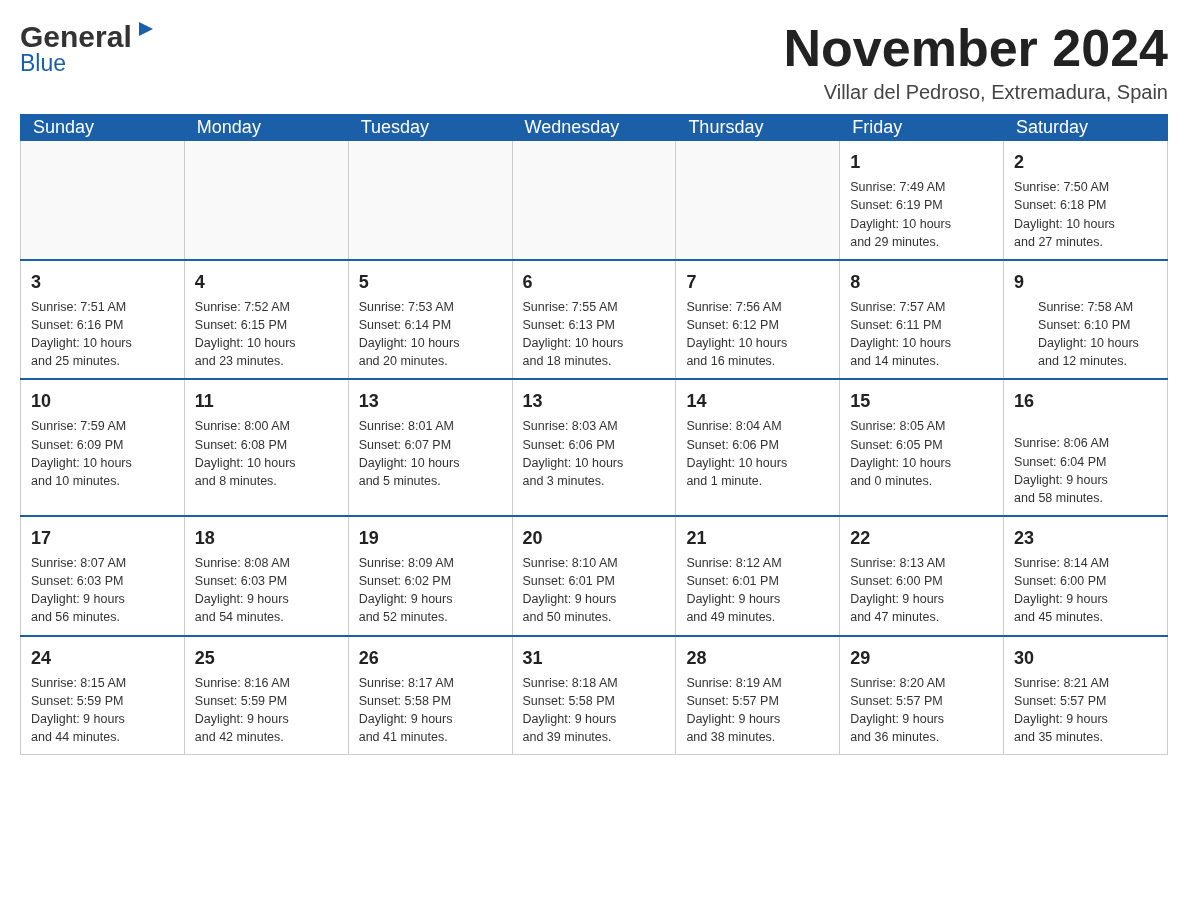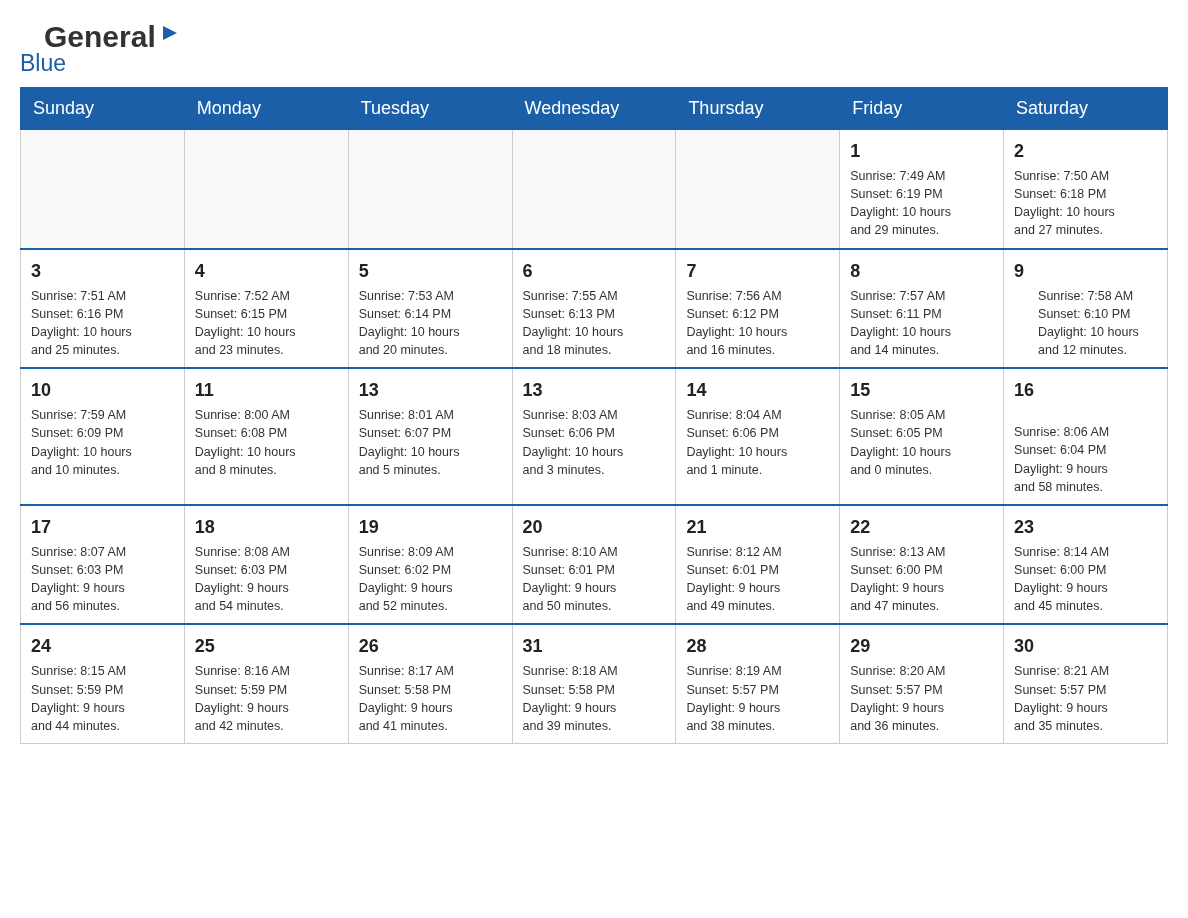--- a/index.html
+++ b/index.html
@@ -33,21 +33,21 @@
     .calendar {
       width: 100%;
       border-collapse: collapse;
       margin-top: 10px;
     }
     .calendar th {
       background-color: #1a5fa8;
       color: #fff;
       font-size: 18px;
       font-weight: normal;
-      padding: 10px 12px;
+      padding: 2px 12px;
       text-align: left;
       border: 1px solid #1a5fa8;
     }
     .calendar td {
       vertical-align: top;
       padding: 8px 10px;
       border: 1px solid #ccc;
       width: 14.28%;
       min-height: 110px;
       font-size: 12.5px;
@@ -66,22 +66,20 @@
     }
     .row-divider td {
       border-top: 2px solid #1a5fa8;
     }
     .logo-wrapper {
       display: flex;
       flex-direction: column;
     }
     .logo-line1 {
       display: flex;
-      align-items: center;
-      margin-left: 24px;
     }
     .logo-general {
       font-size: 30px;
       font-weight: bold;
       color: #333;
     }
     .logo-arrow {
       display: inline-block;
       margin-left: 3px;
       position: relative;
@@ -101,20 +99,24 @@
   <div class="logo-wrapper">
     <div class="logo-line1">
       <span class="logo-general">General</span>
       <span class="logo-arrow">
         <svg width="22" height="22" viewBox="0 0 22 22">
           <polygon points="4,4 18,11 4,18" fill="#1a5fa8"></polygon>
         </svg>
       </span>
     </div>
     <div class="logo-line2">Blue</div>
+  </div>
+  <div class="title-section">
+    <div class="month-title">November 2024</div>
+    <div class="location">Villar del Pedroso, Extremadura, Spain</div>
   </div>
 </div>
 
 <table class="calendar">
   <thead>
     <tr>
       <th>Sunday</th>
       <th>Monday</th>
       <th>Tuesday</th>
       <th>Wednesday</th>

